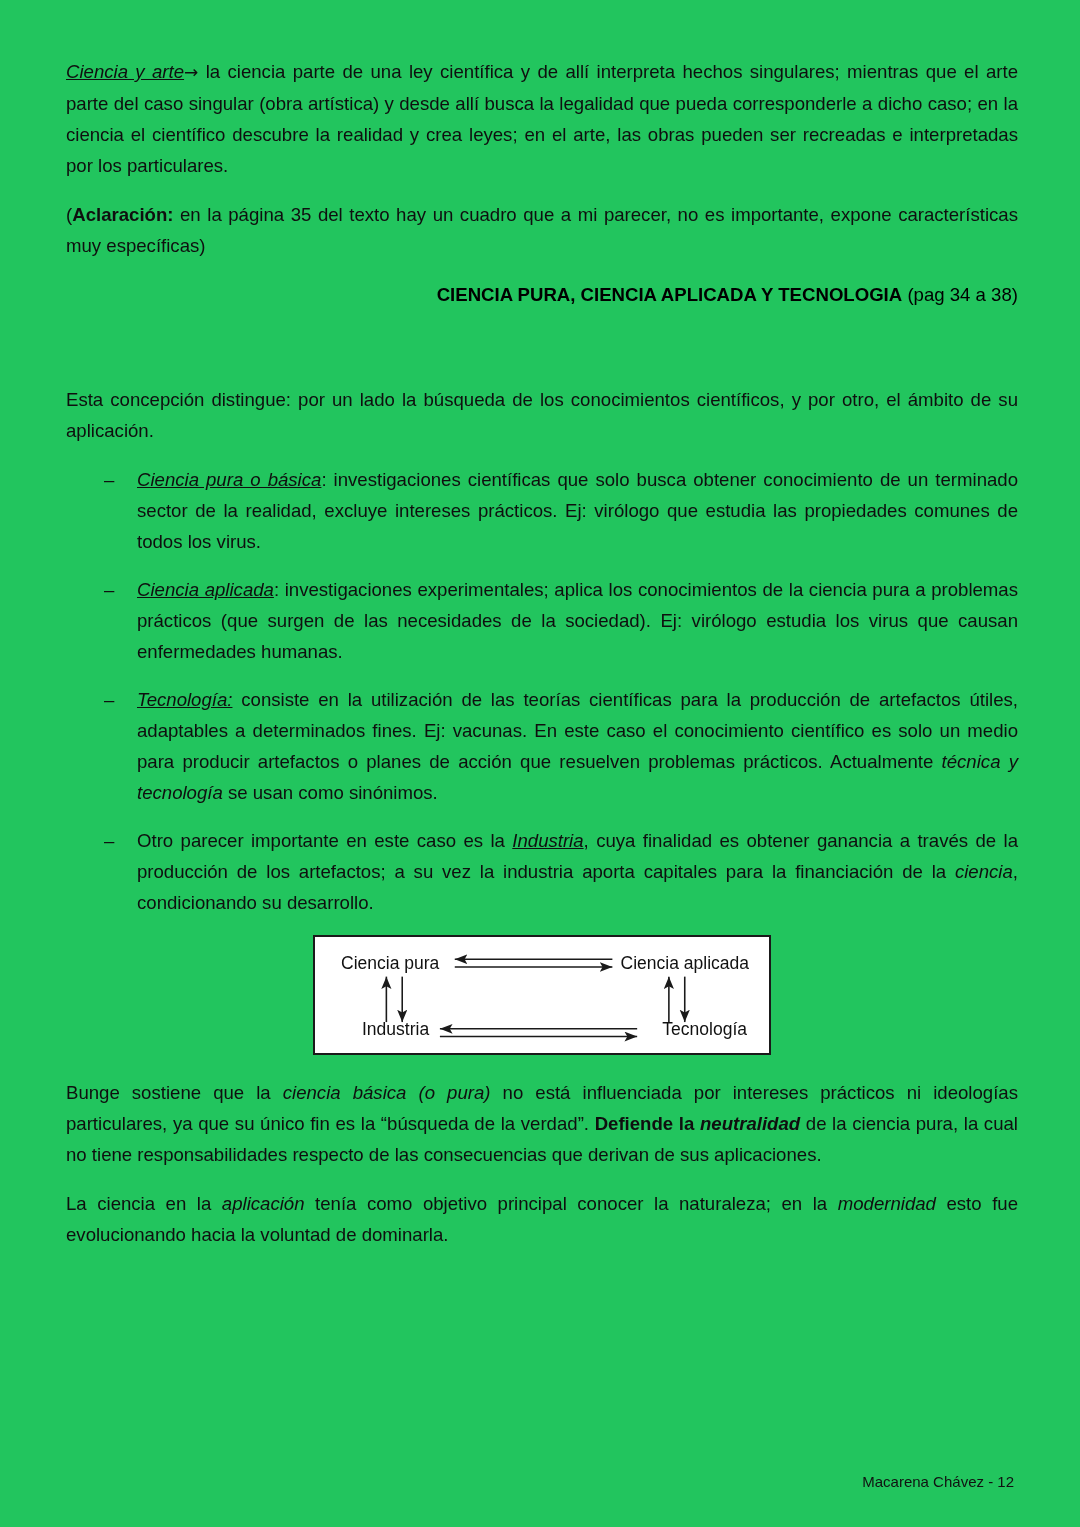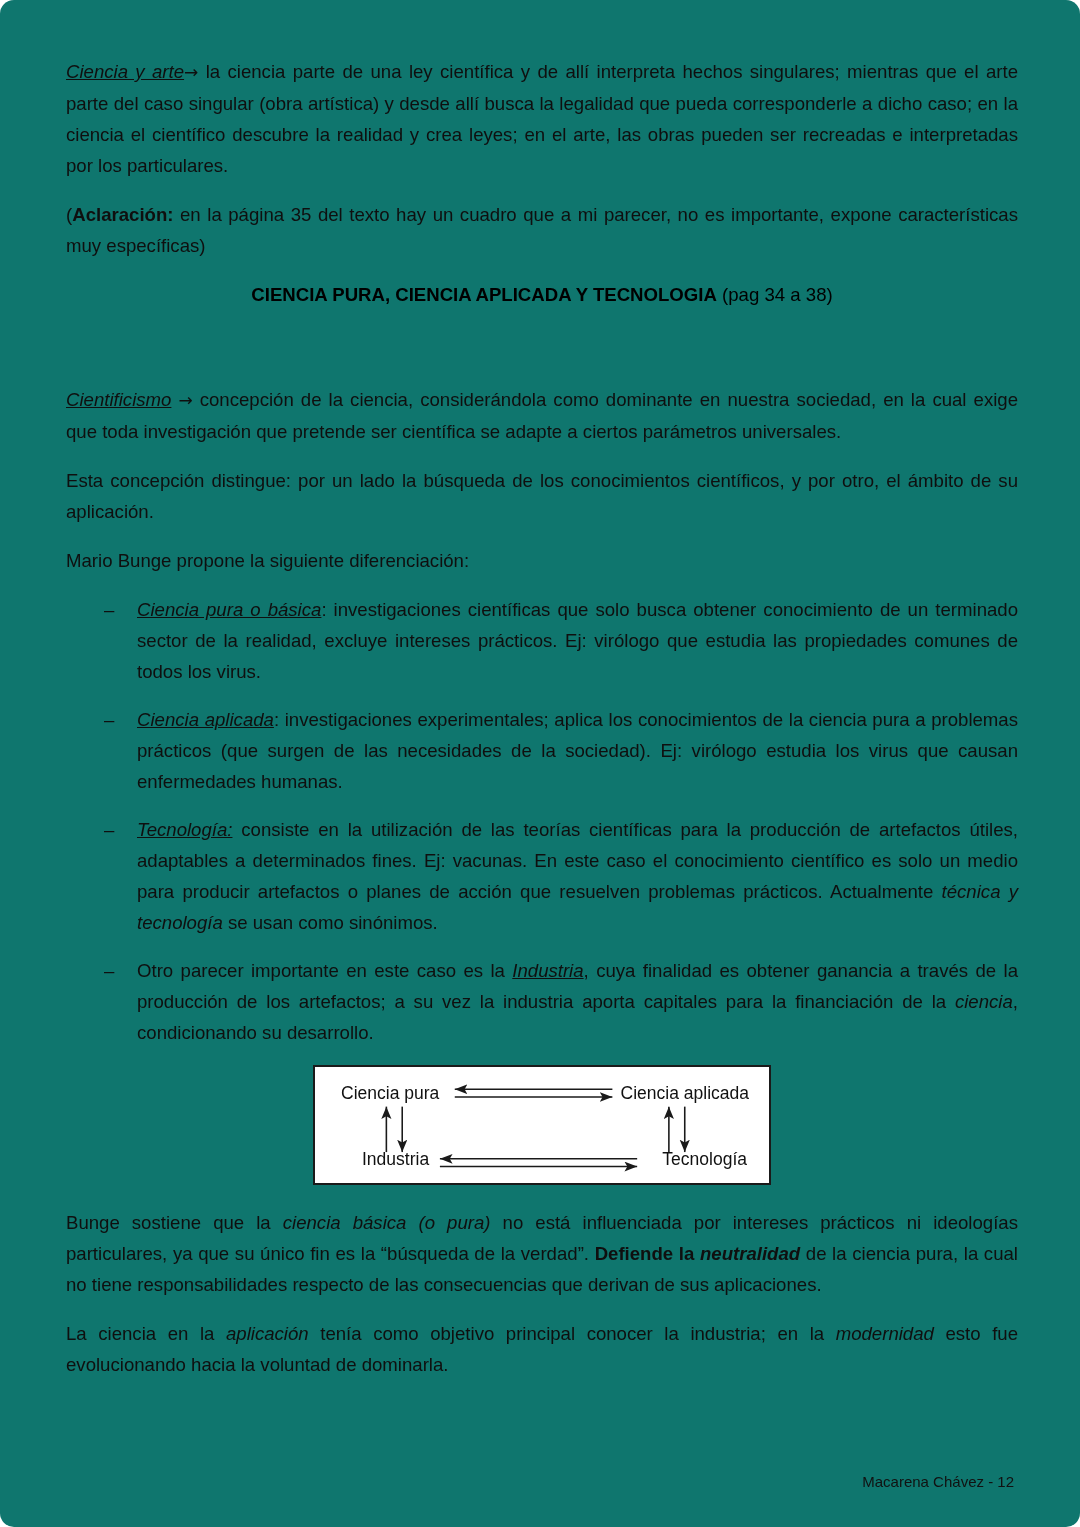--- a/index.html
+++ b/index.html
@@ -13,22 +13,21 @@
     font-family: "Liberation Sans", sans-serif;
     color: #000000;
     position: relative;
     overflow: hidden;
   }
   .page {
     position: absolute;
     left: 0; top: 0;
     width: 1080px;
     height: 1527px;
-    background: #0f766e;
-    border-radius: 14px;
+    background: #22c55e;
   }
   .content {
     position: absolute;
     left: 66px;
     top: 56px;
     width: 952px;
   }
   p.para {
     margin: 0 0 18px 0;
     font-size: 18.6px;
@@ -45,21 +44,21 @@
   .arrow-glyph {
     font-family: "DejaVu Sans", sans-serif;
     font-style: normal;
     font-weight: normal;
     font-size: 17px;
   }
   .heading {
     margin: 0 0 18px 0;
     font-size: 18.6px;
     line-height: 31px;
-    text-align: center;
+    text-align: right;
   }
   .gap-block { height: 56px; }
 
   ul.bullets {
     list-style: none;
     margin: 0;
     padding: 0;
   }
   ul.bullets > li {
     position: relative;
@@ -130,25 +129,23 @@
   <div class="content">
 
     <p class="para"><span class="iu">Ciencia y arte</span><span class="arrow-glyph">→</span><span> la ciencia parte de una ley científica y de allí interpreta hechos singulares; mientras que el arte parte del caso singular (obra artística) y desde allí busca la legalidad que pueda corresponderle a dicho caso; en la ciencia el científico descubre la realidad y crea leyes; en el arte, las obras pueden ser recreadas e interpretadas por los particulares.</span></p>
 
     <p class="para"><span>(</span><span class="b">Aclaración:</span><span> en la página 35 del texto hay un cuadro que a mi parecer, no es importante, expone características muy específicas)</span></p>
 
     <p class="heading"><span class="b">CIENCIA PURA, CIENCIA APLICADA Y TECNOLOGIA</span><span> (pag 34 a 38)</span></p>
 
     <div class="gap-block"></div>
 
-    <p class="para"><span class="iu">Cientificismo</span> <span class="arrow-glyph">→</span><span> concepción de la ciencia, considerándola como dominante en nuestra sociedad, en la cual exige que toda investigación que pretende ser científica se adapte a ciertos parámetros universales.</span></p>
 
     <p class="para">Esta concepción distingue: por un lado la búsqueda de los conocimientos científicos, y por otro, el ámbito de su aplicación.</p>
 
-    <p class="para">Mario Bunge propone la siguiente diferenciación:</p>
 
     <ul class="bullets">
       <li>
         <span class="dash">–</span><span class="iu">Ciencia pura o básica</span><span>: investigaciones científicas que solo busca obtener conocimiento de un terminado sector de la realidad, excluye intereses prácticos. Ej: virólogo que estudia las propiedades comunes de todos los virus.</span>
       </li>
       <li>
         <span class="dash">–</span><span class="iu">Ciencia aplicada</span><span>: investigaciones experimentales; aplica los conocimientos de la ciencia pura a problemas prácticos (que surgen de las necesidades de la sociedad). Ej: virólogo estudia los virus que causan enfermedades humanas.</span>
       </li>
       <li>
         <span class="dash">–</span><span class="iu">Tecnología:</span><span> consiste en la utilización de las teorías científicas para la producción de artefactos útiles, adaptables a determinados fines. Ej: vacunas. En este caso el conocimiento científico es solo un medio para producir artefactos o planes de acción que resuelven problemas prácticos. Actualmente </span><span class="i">técnica y tecnología</span><span> se usan como sinónimos.</span>
@@ -185,18 +182,18 @@
         </svg>
         <span class="dg-label dg-cp">Ciencia pura</span>
         <span class="dg-label dg-ca">Ciencia aplicada</span>
         <span class="dg-label dg-in">Industria</span>
         <span class="dg-label dg-te">Tecnología</span>
       </div>
     </div>
 
     <p class="para"><span>Bunge sostiene que la </span><span class="i">ciencia básica (o pura)</span><span> no está influenciada por intereses prácticos ni ideologías particulares, ya que su único fin es la “búsqueda de la verdad”. </span><span class="b">Defiende la </span><span class="bi">neutralidad</span><span> de la ciencia pura, la cual no tiene responsabilidades respecto de las consecuencias que derivan de sus aplicaciones.</span></p>
 
-    <p class="para"><span>La ciencia en la </span><span class="i">aplicación</span><span> tenía como objetivo principal conocer la industria; en la </span><span class="i">modernidad</span><span> esto fue evolucionando hacia la voluntad de dominarla.</span></p>
+    <p class="para"><span>La ciencia en la </span><span class="i">aplicación</span><span> tenía como objetivo principal conocer la naturaleza; en la </span><span class="i">modernidad</span><span> esto fue evolucionando hacia la voluntad de dominarla.</span></p>
 
   </div>
 
   <div class="footer">Macarena Chávez - 12</div>
 </div>
 
 </body></html>

